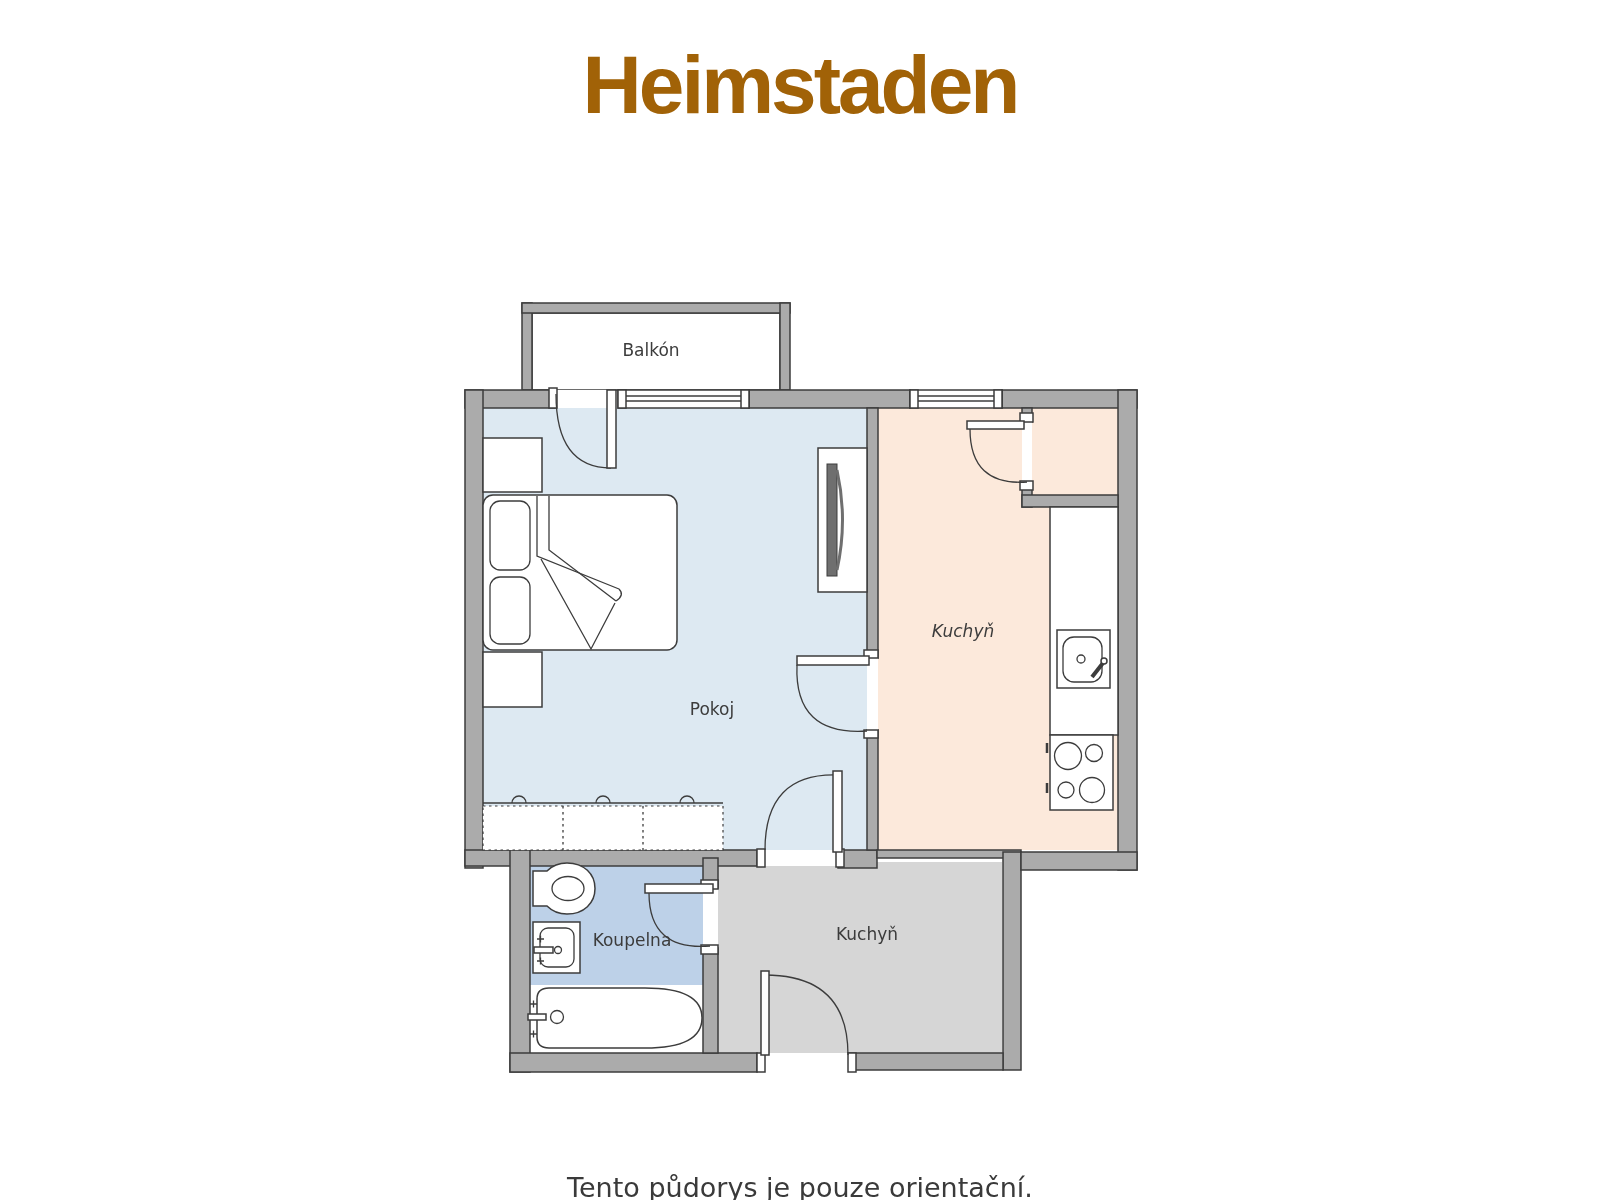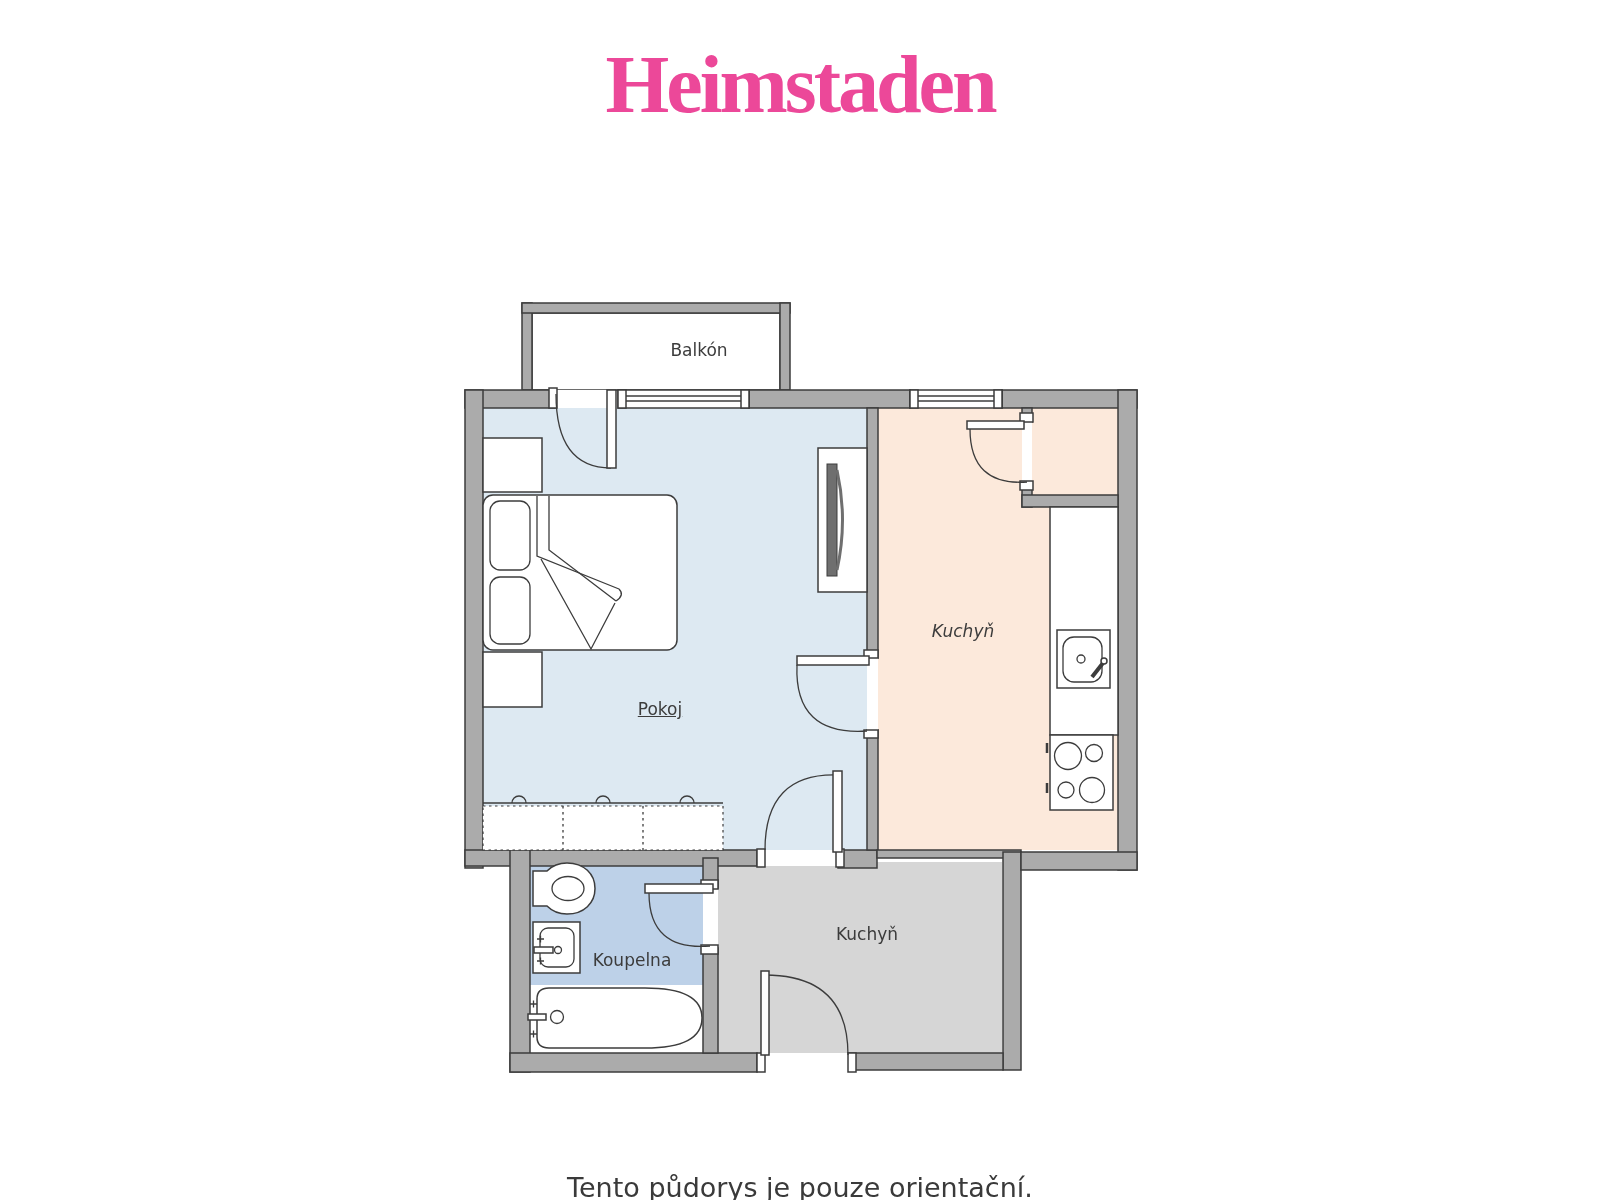--- a/index.html
+++ b/index.html
@@ -2,22 +2,22 @@
 <html><head>
 <meta charset="utf-8">
 <style>
   html,body{margin:0;padding:0;}
   body{
     width:1600px;height:1200px;position:relative;background:#ffffff;
     font-family:"DejaVu Sans","Liberation Sans",sans-serif;overflow:hidden;
   }
   .logo{
     position:absolute;top:38px;left:50%;transform:translateX(-50%);
-    font-family:Liberation Serif, serif;font-weight:700;
-    font-size:82px;letter-spacing:-3px;color:#ec4899;white-space:nowrap;
+    font-family:Liberation Sans, sans-serif;font-weight:700;
+    font-size:82px;letter-spacing:-3px;color:#a16207;white-space:nowrap;
   }
   .plan{position:absolute;left:0;top:0;width:1600px;height:1200px;}
   .room-label{
     position:absolute;transform:translate(-50%,-50%);
     font-size:17px;color:#3c3c3c;white-space:nowrap;
   }
   .caption{
     position:absolute;top:1172px;left:50%;transform:translateX(-50%);
     font-size:27px;color:#3a3a3a;white-space:nowrap;
   }
@@ -207,19 +207,19 @@
   </g>
   <g>
     <path class="fx" d="M549,988 L645,988 Q702,988 702,1018 Q702,1048 645,1048 L549,1048 Q537,1048 537,1037 L537,999 Q537,988 549,988 Z"></path>
     <circle class="fxthin" cx="557" cy="1017" r="6.5"></circle>
     <rect class="fx" x="528" y="1014" width="18" height="6"></rect>
     <path class="fxthin" d="M530,1004 h7 M533.5,1000.5 v7"></path>
     <path class="fxthin" d="M530,1034 h7 M533.5,1030.5 v7"></path>
   </g>
 </svg>
 
-<div class="room-label" style="left:651px;top:350px;margin-left:48px;">Balkón</div>
-<div class="room-label" style="left:660px;top:709px;text-decoration:underline;">Pokoj</div>
+<div class="room-label" style="left:651px;top:350px;">Balkón</div>
+<div class="room-label" style="left:712px;top:709px;">Pokoj</div>
 <div class="room-label" style="left:963px;top:631px;font-style:italic;">Kuchyň</div>
-<div class="room-label" style="left:632px;top:960px;text-align:right;">Koupelna</div>
+<div class="room-label" style="left:632px;top:940px;text-align:right;">Koupelna</div>
 <div class="room-label" style="left:867px;top:934px;">Kuchyň</div>
 
 <div class="caption">Tento půdorys je pouze orientační.</div>
 
 </body></html>

